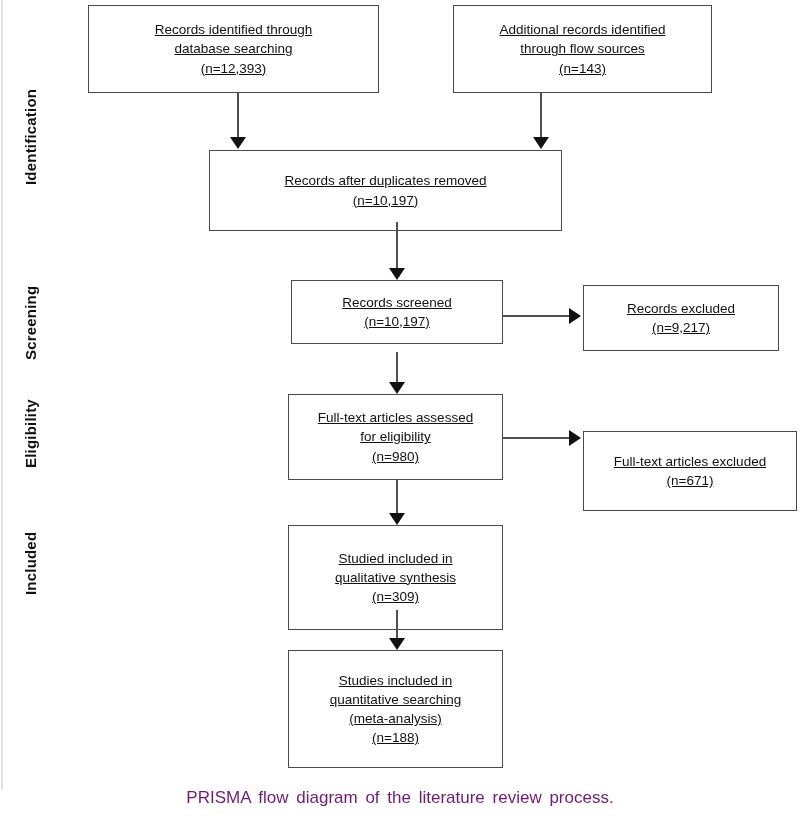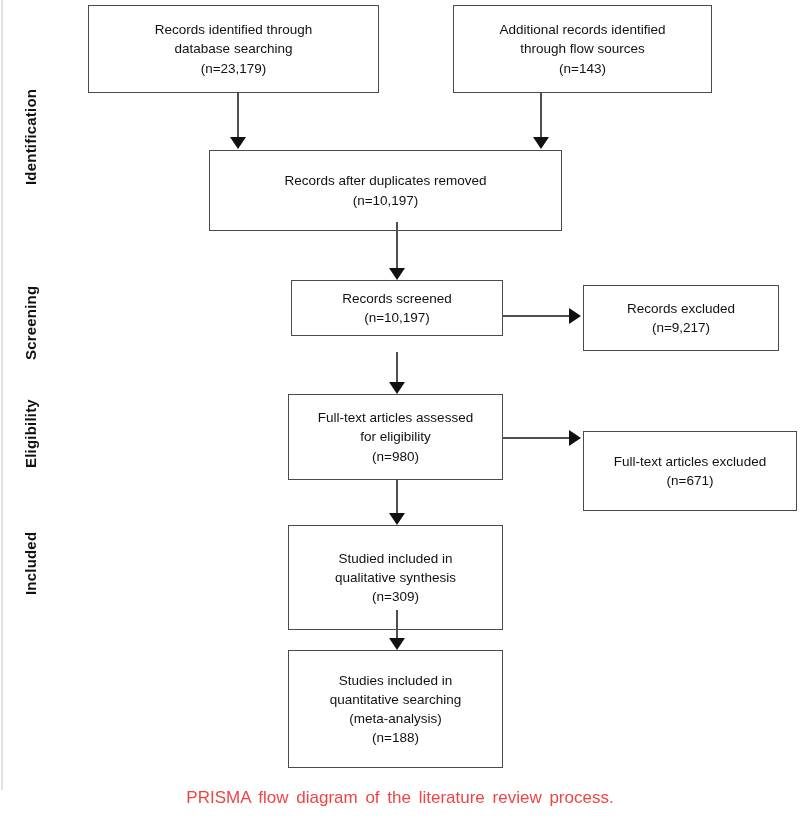--- a/index.html
+++ b/index.html
@@ -49,20 +49,21 @@
     background: #ffffff;
     display: flex;
     flex-direction: column;
     align-items: center;
     justify-content: center;
     text-align: center;
     font-size: 13.5px;
     line-height: 1.42;
     color: #111111;
     padding: 2px 6px;
+    text-decoration: underline;
   }
   .flow-box .ln { display: block; white-space: nowrap; }
 
   
   .conn-v {
     position: absolute;
     width: 2px;
     background: #4f4f4f;
   }
   .conn-h {
@@ -88,40 +89,40 @@
   }
 
   
   .caption {
     position: absolute;
     left: 0;
     top: 788px;
     width: 800px;
     text-align: center;
     font-size: 17px;
-    color: #ef4444;
+    color: #701a75;
     word-spacing: 3px;
   }
 </style>
 </head>
 <body>
 
 <div id="page">
 
   <div class="edge-rule"></div>
 
   <div class="stage-label" style="left: 22px; top: 185px;">Identification</div>
   <div class="stage-label" style="left: 22px; top: 360px;">Screening</div>
   <div class="stage-label" style="left: 22px; top: 468px;">Eligibility</div>
   <div class="stage-label" style="left: 22px; top: 595px;">Included</div>
 
   <div class="flow-box" style="left: 88px; top: 5px; width: 291px; height: 88px;">
     <span class="ln">Records identified through</span>
     <span class="ln">database searching</span>
-    <span class="ln">(n=23,179)</span>
+    <span class="ln">(n=12,393)</span>
   </div>
 
   <div class="flow-box" style="left: 443px; top: 5px; width: 259px; height: 88px; margin-left: 10px;">
     <span class="ln">Additional records identified</span>
     <span class="ln">through flow sources</span>
     <span class="ln">(n=143)</span>
   </div>
 
   <div class="conn-v" style="left: 237px; top: 93px; height: 46px;"></div>
   <div class="arrow-down" style="left: 230px; top: 137px;"></div>
@@ -130,21 +131,21 @@
   <div class="arrow-down" style="left: 533px; top: 137px;"></div>
 
   <div class="flow-box" style="left: 209px; top: 150px; width: 353px; height: 81px;">
     <span class="ln">Records after duplicates removed</span>
     <span class="ln">(n=10,197)</span>
   </div>
 
   <div class="conn-v" style="left: 396px; top: 222px; height: 48px;"></div>
   <div class="arrow-down" style="left: 389px; top: 268px;"></div>
 
-  <div class="flow-box" style="left: 291px; top: 280px; width: 212px; height: 56px;">
+  <div class="flow-box" style="left: 291px; top: 280px; width: 212px; height: 64px;">
     <span class="ln">Records screened</span>
     <span class="ln">(n=10,197)</span>
   </div>
 
   <div class="conn-h" style="left: 503px; top: 315px; width: 68px;"></div>
   <div class="arrow-right" style="left: 569px; top: 308px;"></div>
 
   <div class="flow-box" style="left: 583px; top: 285px; width: 196px; height: 66px;">
     <span class="ln">Records excluded</span>
     <span class="ln">(n=9,217)</span>

